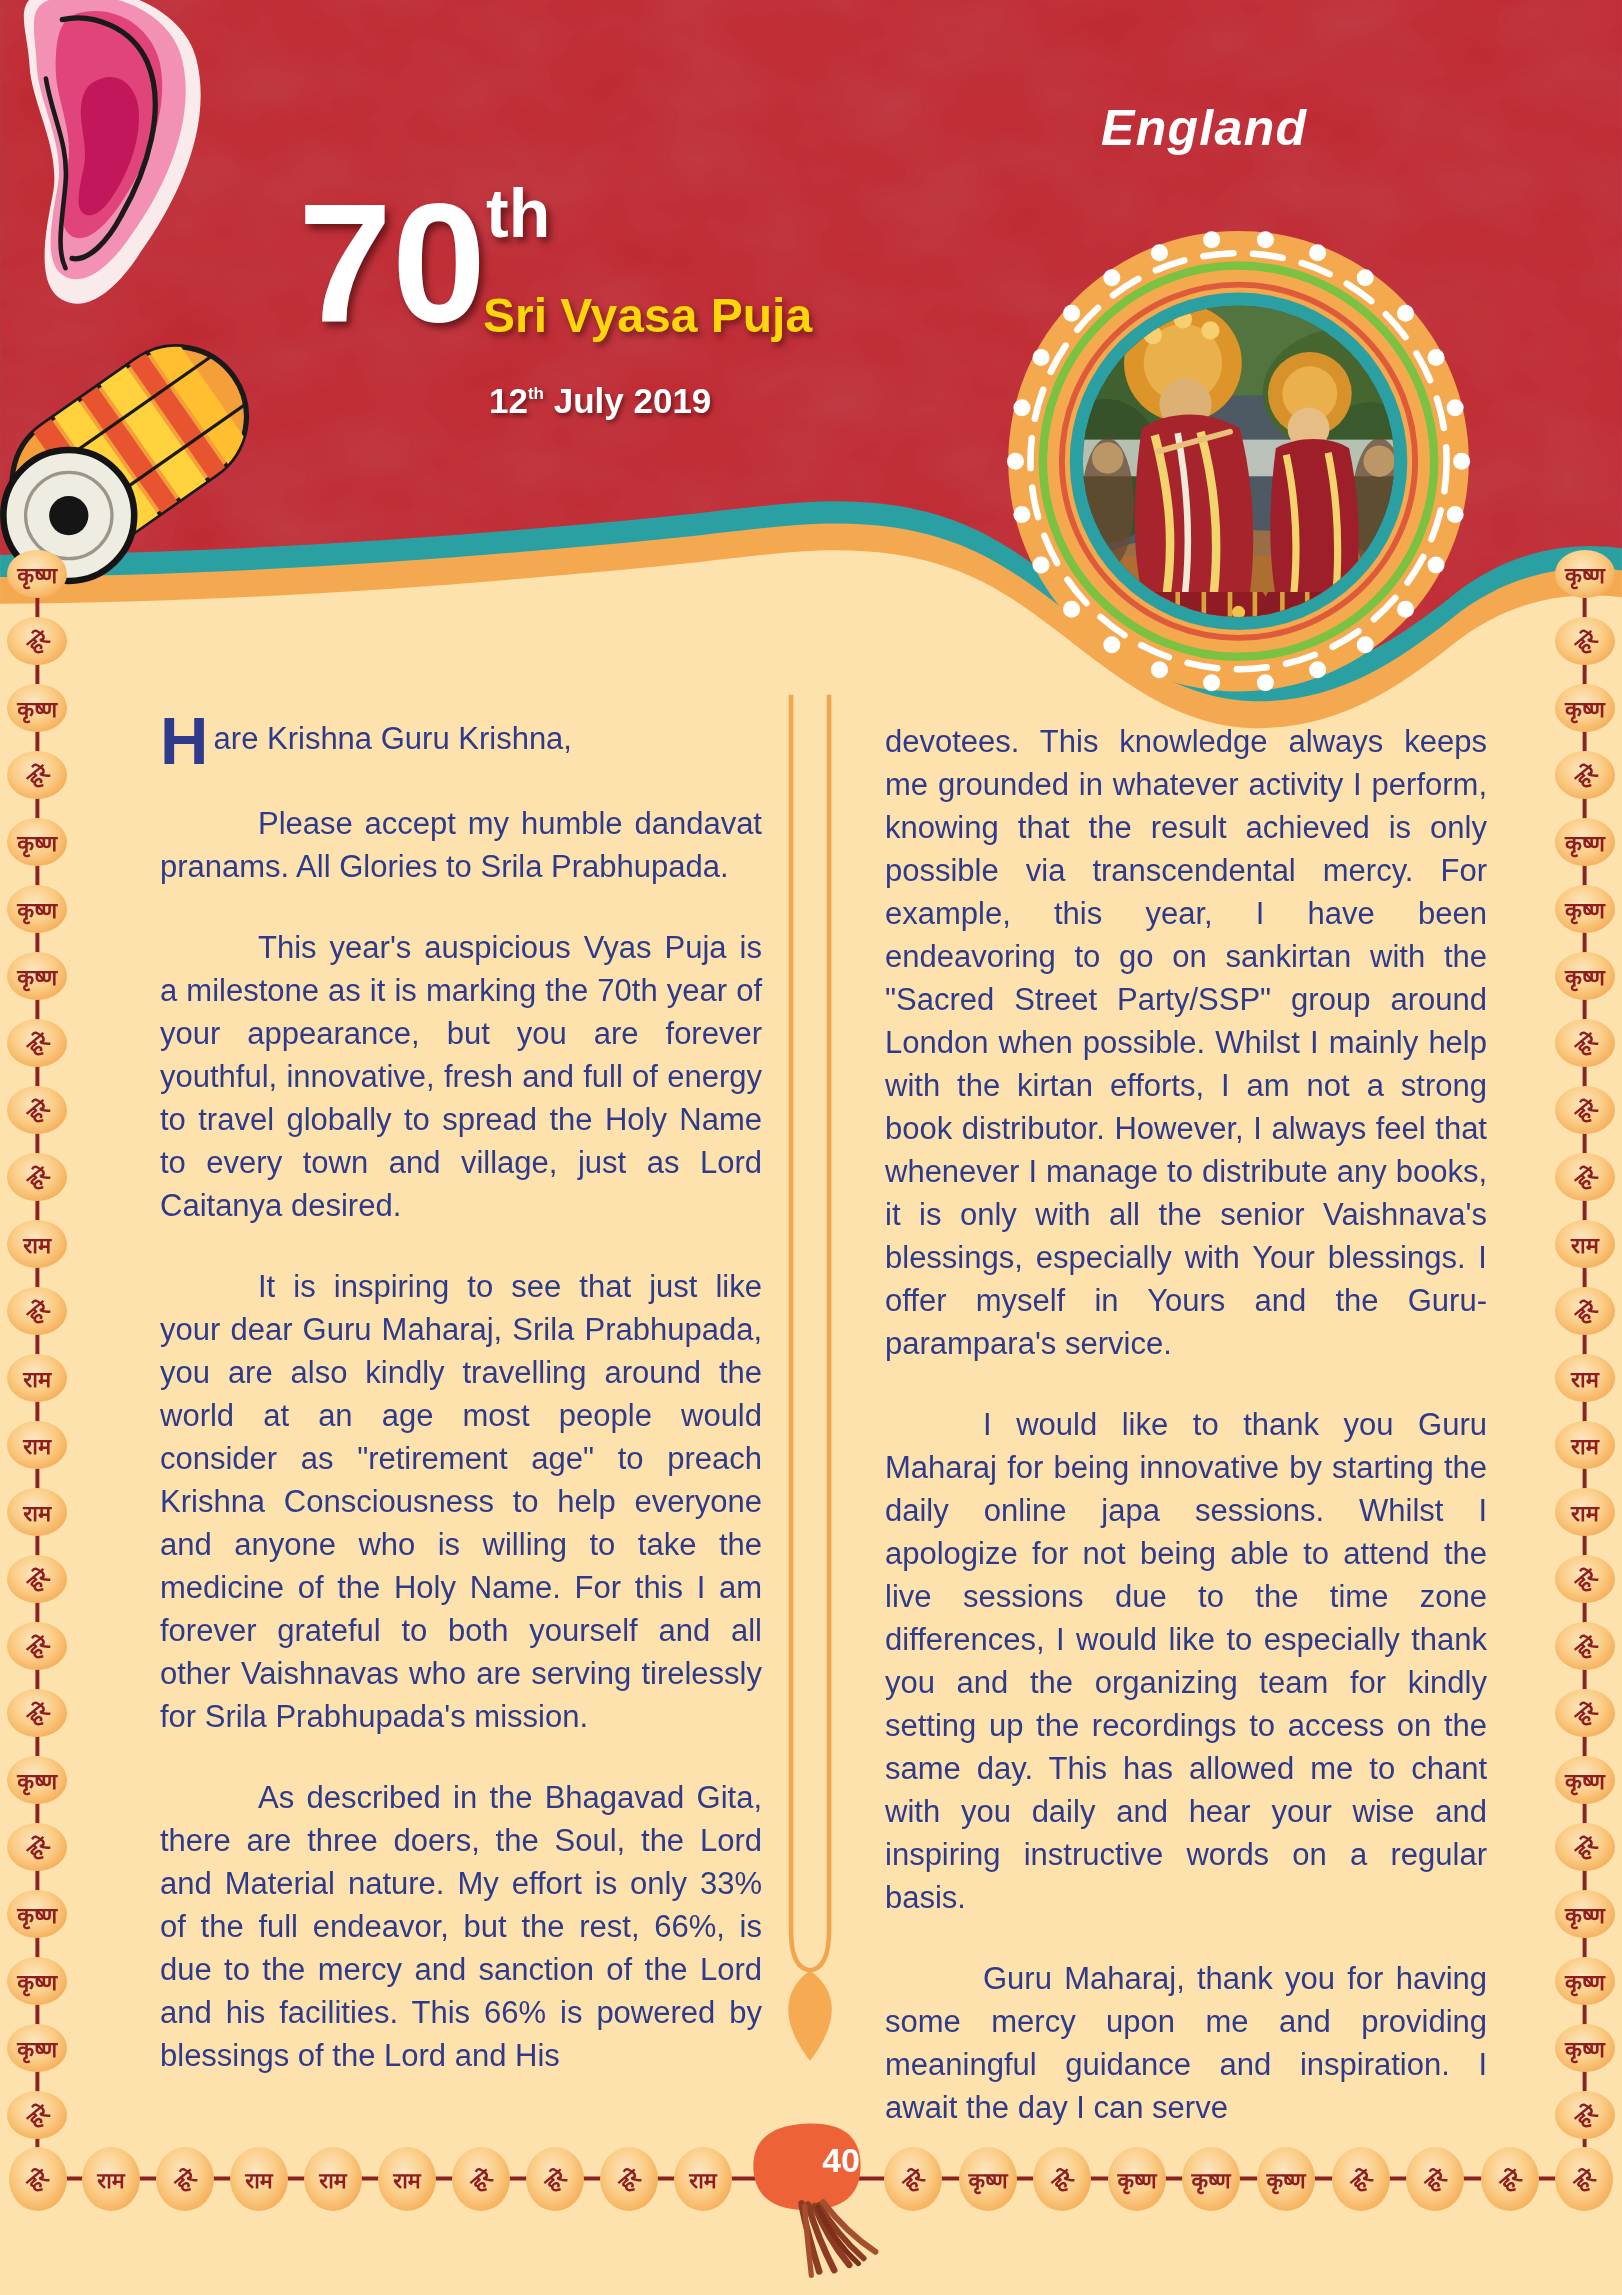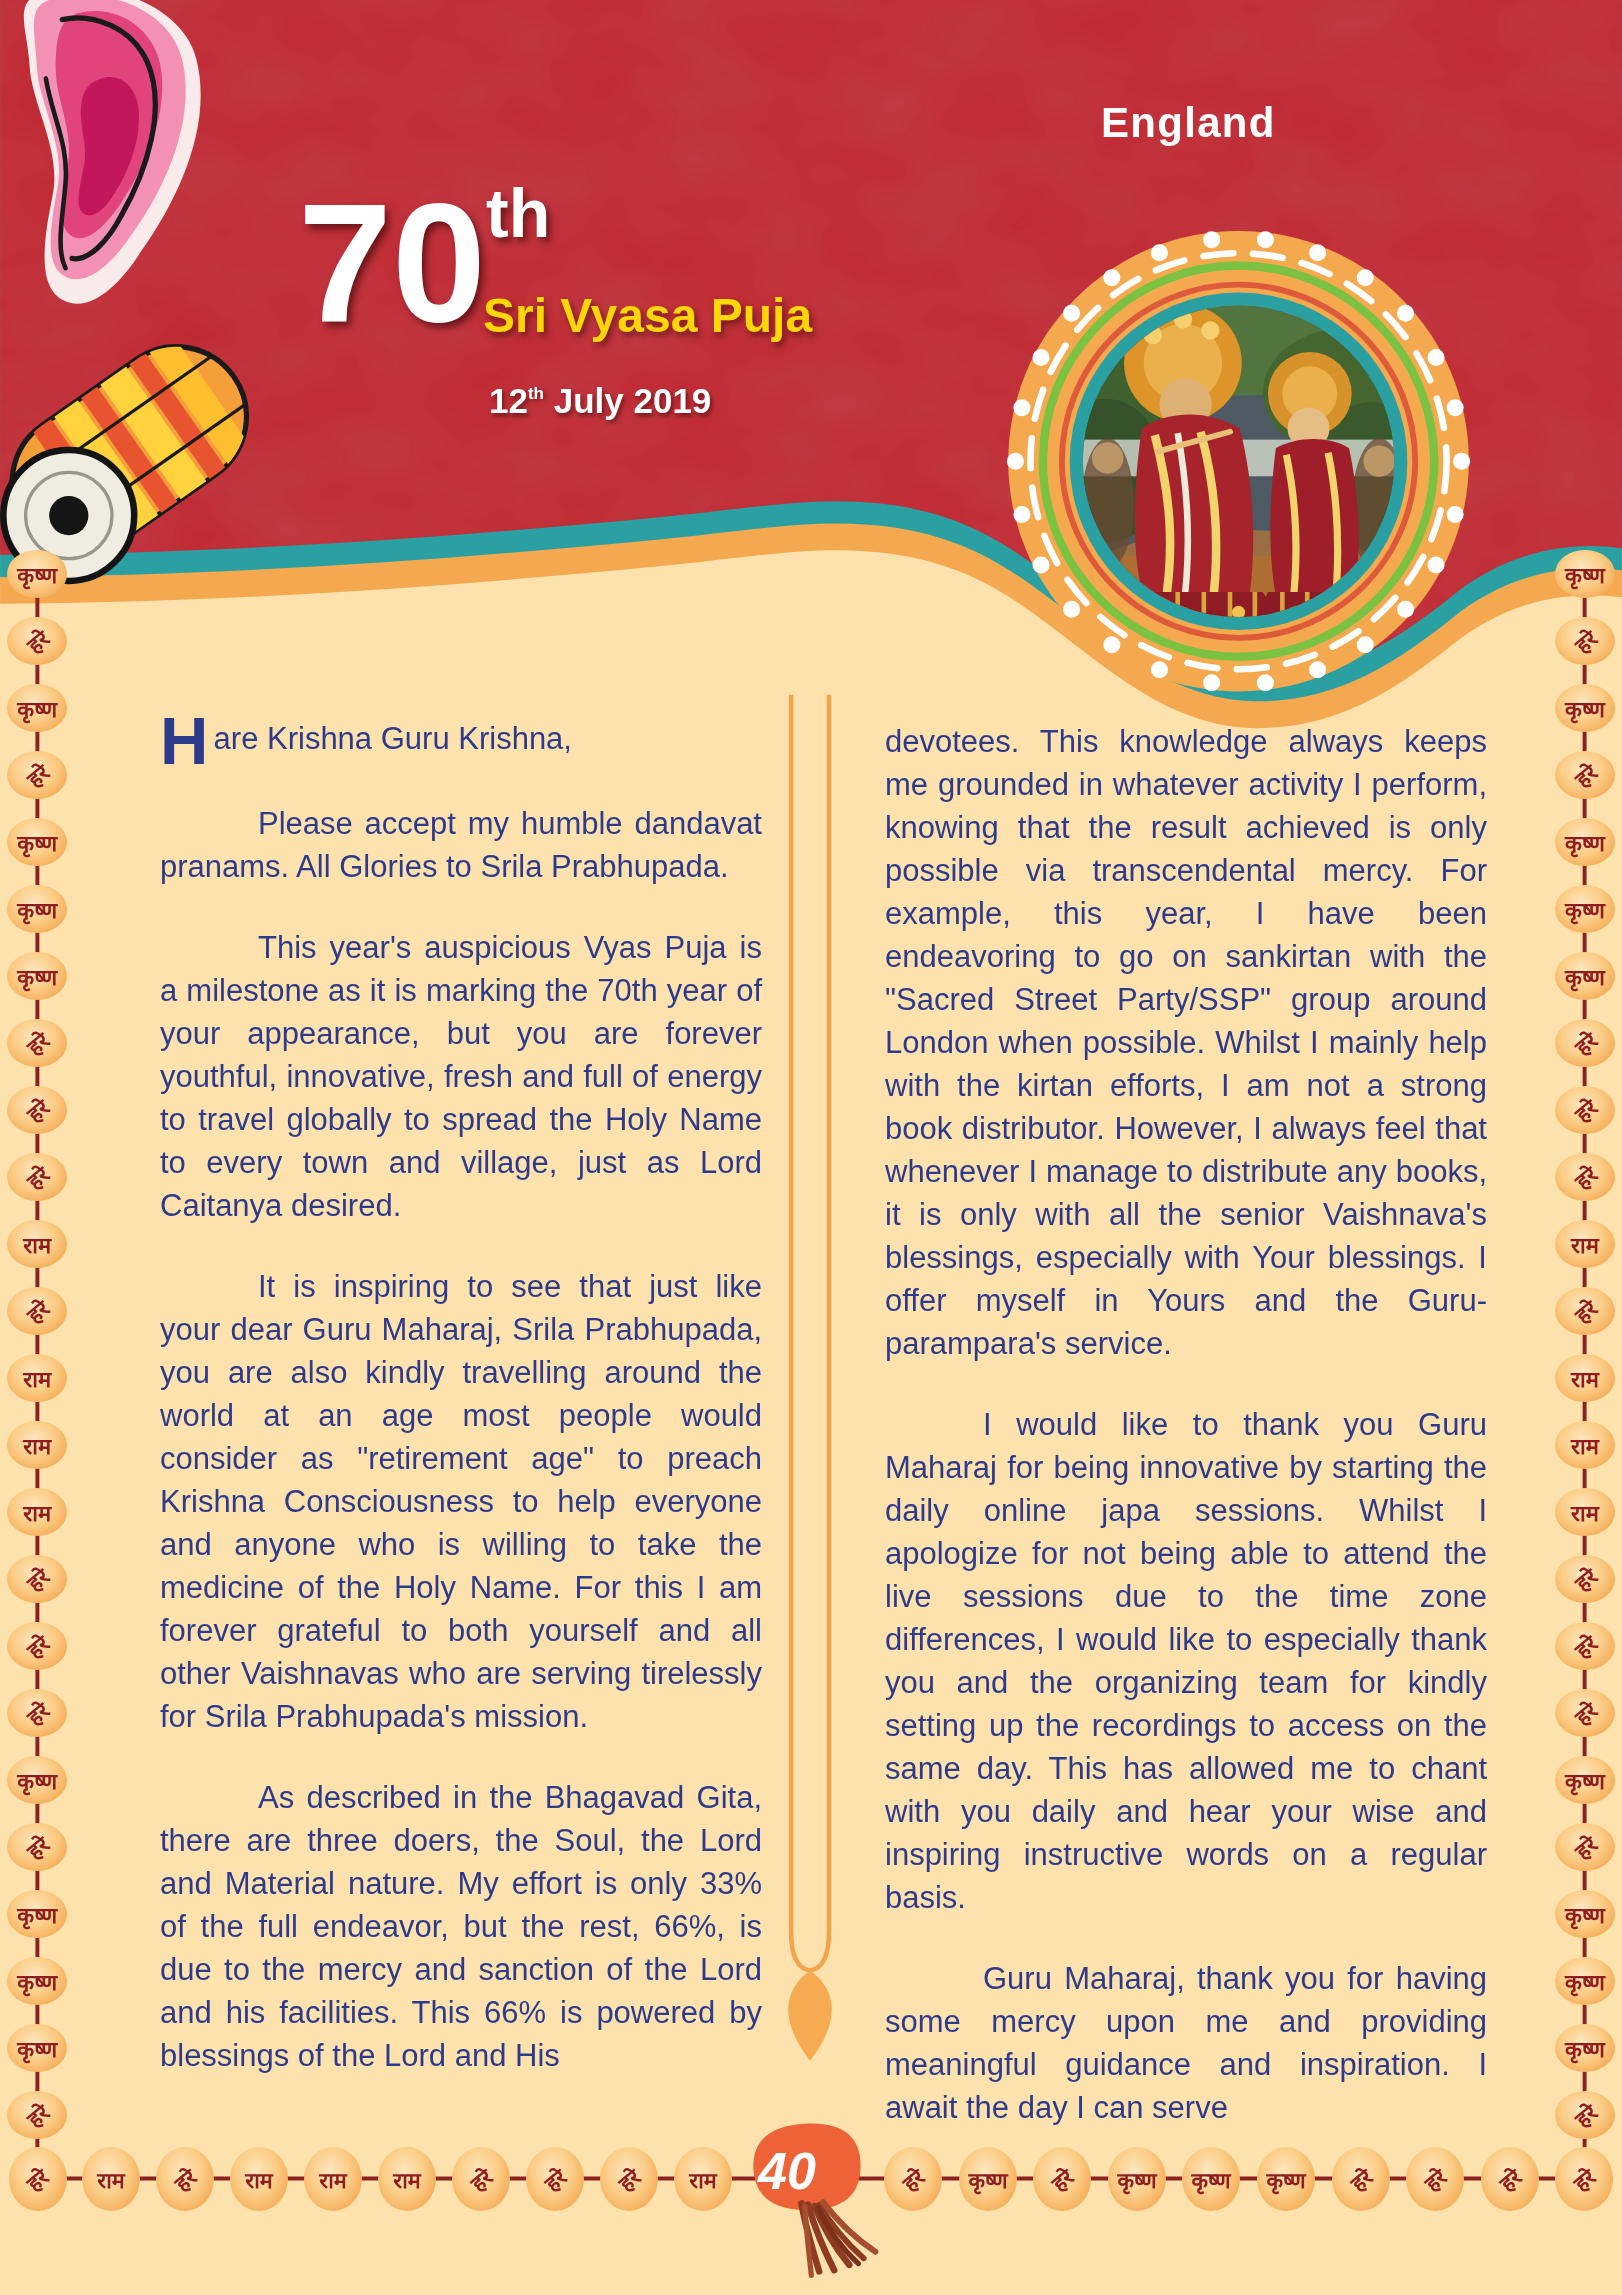--- a/index.html
+++ b/index.html
@@ -3,21 +3,21 @@
 <meta charset="utf-8">
 <style>
   html,body{margin:0;padding:0;}
   #page{
     position:relative; width:1622px; height:2295px; overflow:hidden;
     background:#fde2ad;
     font-family:"Liberation Sans","DejaVu Sans",sans-serif;
   }
   #art{position:absolute;left:0;top:0;z-index:1;}
   .hdr-text{position:absolute;z-index:3;color:#fff;font-weight:bold;}
-  #england{left:1101px;top:99px;font-size:42px;letter-spacing:1.3px;}
+  #england{left:1101px;top:99px;font-size:50px;letter-spacing:1.3px;font-style:italic;}
   #bignum{left:298px;top:183px;font-size:169px;line-height:.9;text-shadow:3.9px 4.6px 7.9px rgba(40,0,0,.55);text-align:right;}
   #bignum .ord{font-size:68px;vertical-align:84px;}
   #eventtitle{left:483px;top:288px;font-size:48px;color:#ffd60a;text-shadow:2.6px 3.9px 5.9px rgba(40,0,0,.5);}
   #eventdate{left:489px;top:381px;font-size:35px;text-shadow:2px 2.6px 4.6px rgba(40,0,0,.5);}
   #eventdate .ord{font-size:17px;vertical-align:14.4px;}
   .col{position:absolute;z-index:3;width:602px;color:#2e3a8c;font-size:31px;line-height:43px;text-align:justify;}
   #col-left{left:160px;top:717px;}
   #col-right{left:885px;top:720px;}
   .col p{margin:0 0 38px 0;text-indent:98px;}
   .col p.noindent{text-indent:0;}
@@ -28,22 +28,22 @@
   #bead-col-left{left:7.2px;}
   #bead-col-right{left:1555px;}
   .bead{width:60px;height:48px;border-radius:50%;display:flex;align-items:center;justify-content:center;
     background:radial-gradient(ellipse at 45% 38%, #fde7c0 0%, #fbcc85 45%, #f3a54e 85%, #ec9c42 100%);}
   .bead span{font-weight:bold;font-size:22px;color:#8f1d1d;white-space:nowrap;}
   .bead span.rot{transform:rotate(-40deg);}
   .bead-bottom{position:absolute;z-index:3;width:58px;height:64px;border-radius:50%;display:flex;align-items:center;justify-content:center;
     background:radial-gradient(ellipse at 45% 38%, #fde7c0 0%, #fbcc85 45%, #f3a54e 85%, #ec9c42 100%);}
   .bead-bottom span{font-weight:bold;font-size:21.6px;color:#8f1d1d;white-space:nowrap;}
   .bead-bottom span.rot{transform:rotate(-40deg);}
-  #page-number-badge{position:absolute;z-index:4;left:758px;top:2141px;width:102px;text-align:left;
-    color:#fff;font-size:52px;font-weight:bold;font-style:italic;}
+  #page-number-badge{position:absolute;z-index:4;left:758px;top:2141px;width:102px;text-align:right;
+    color:#fff;font-size:34px;font-weight:bold;}
 </style>
 </head>
 <body>
 
 <div id="page">
 
   <svg id="art" width="1622" height="2295" viewBox="0 0 2479 3508">
     <defs>
       <clipPath id="photoClip">
           <circle cx="1893" cy="705" r="238"></circle>

